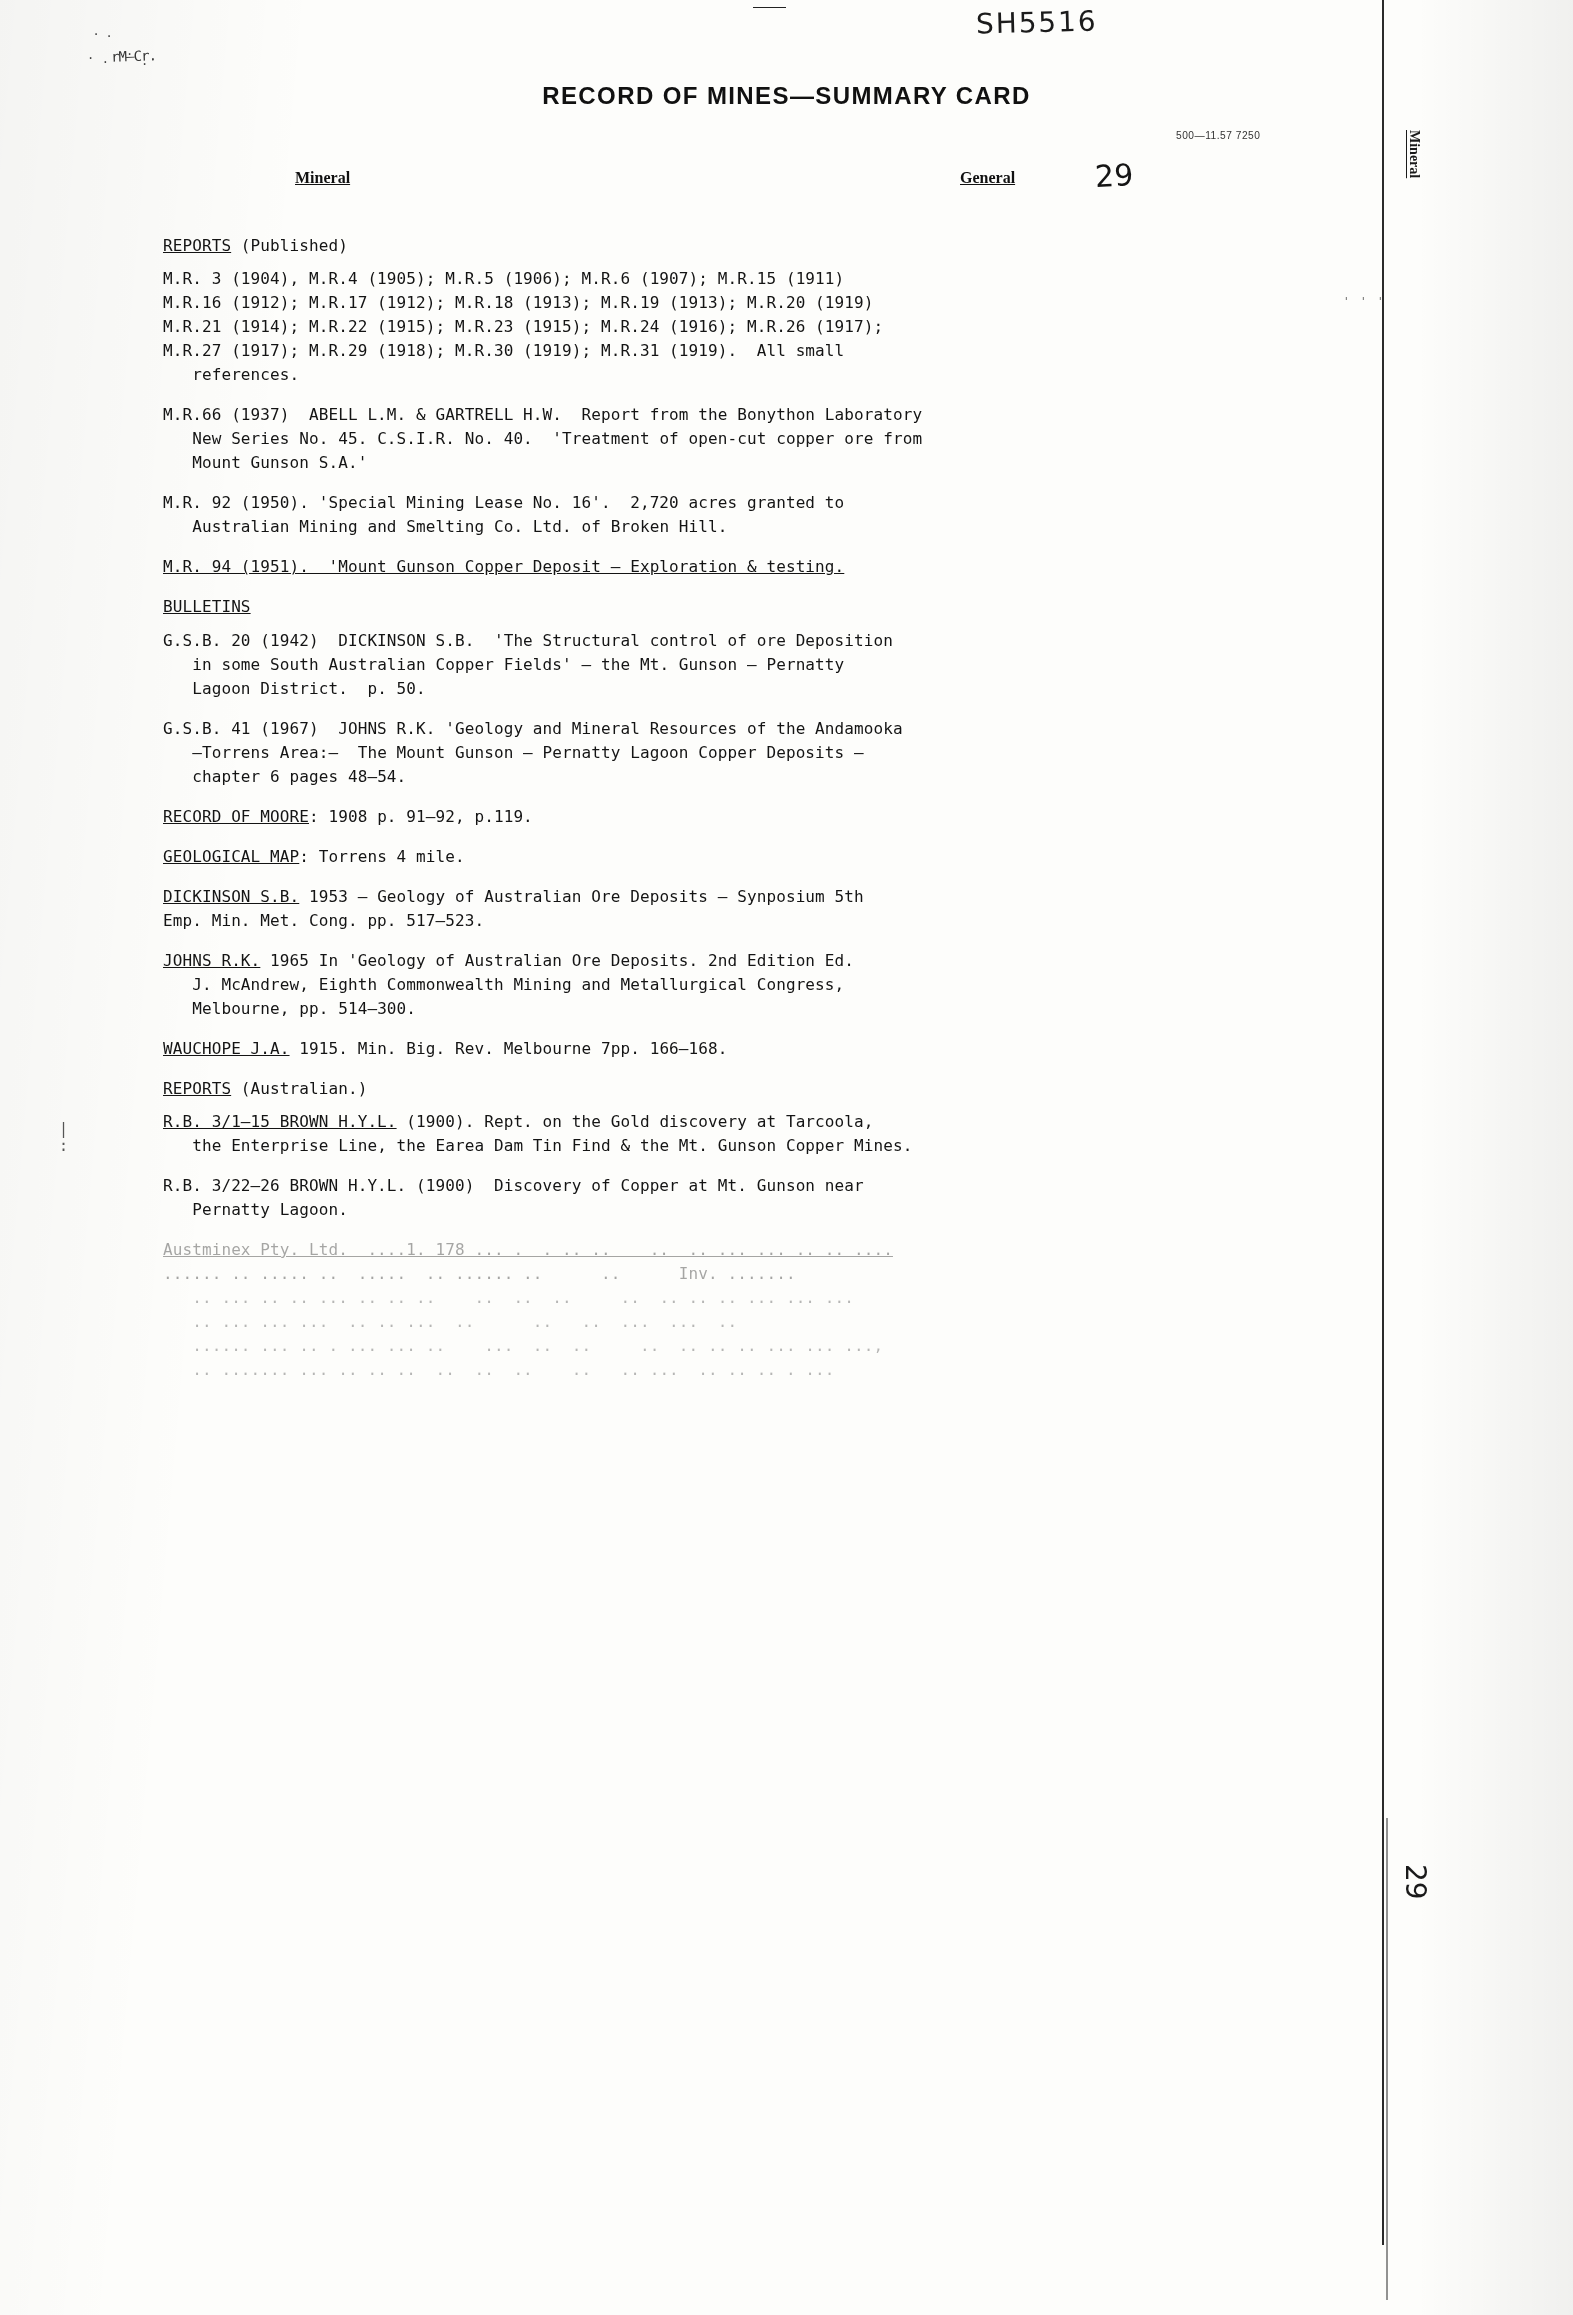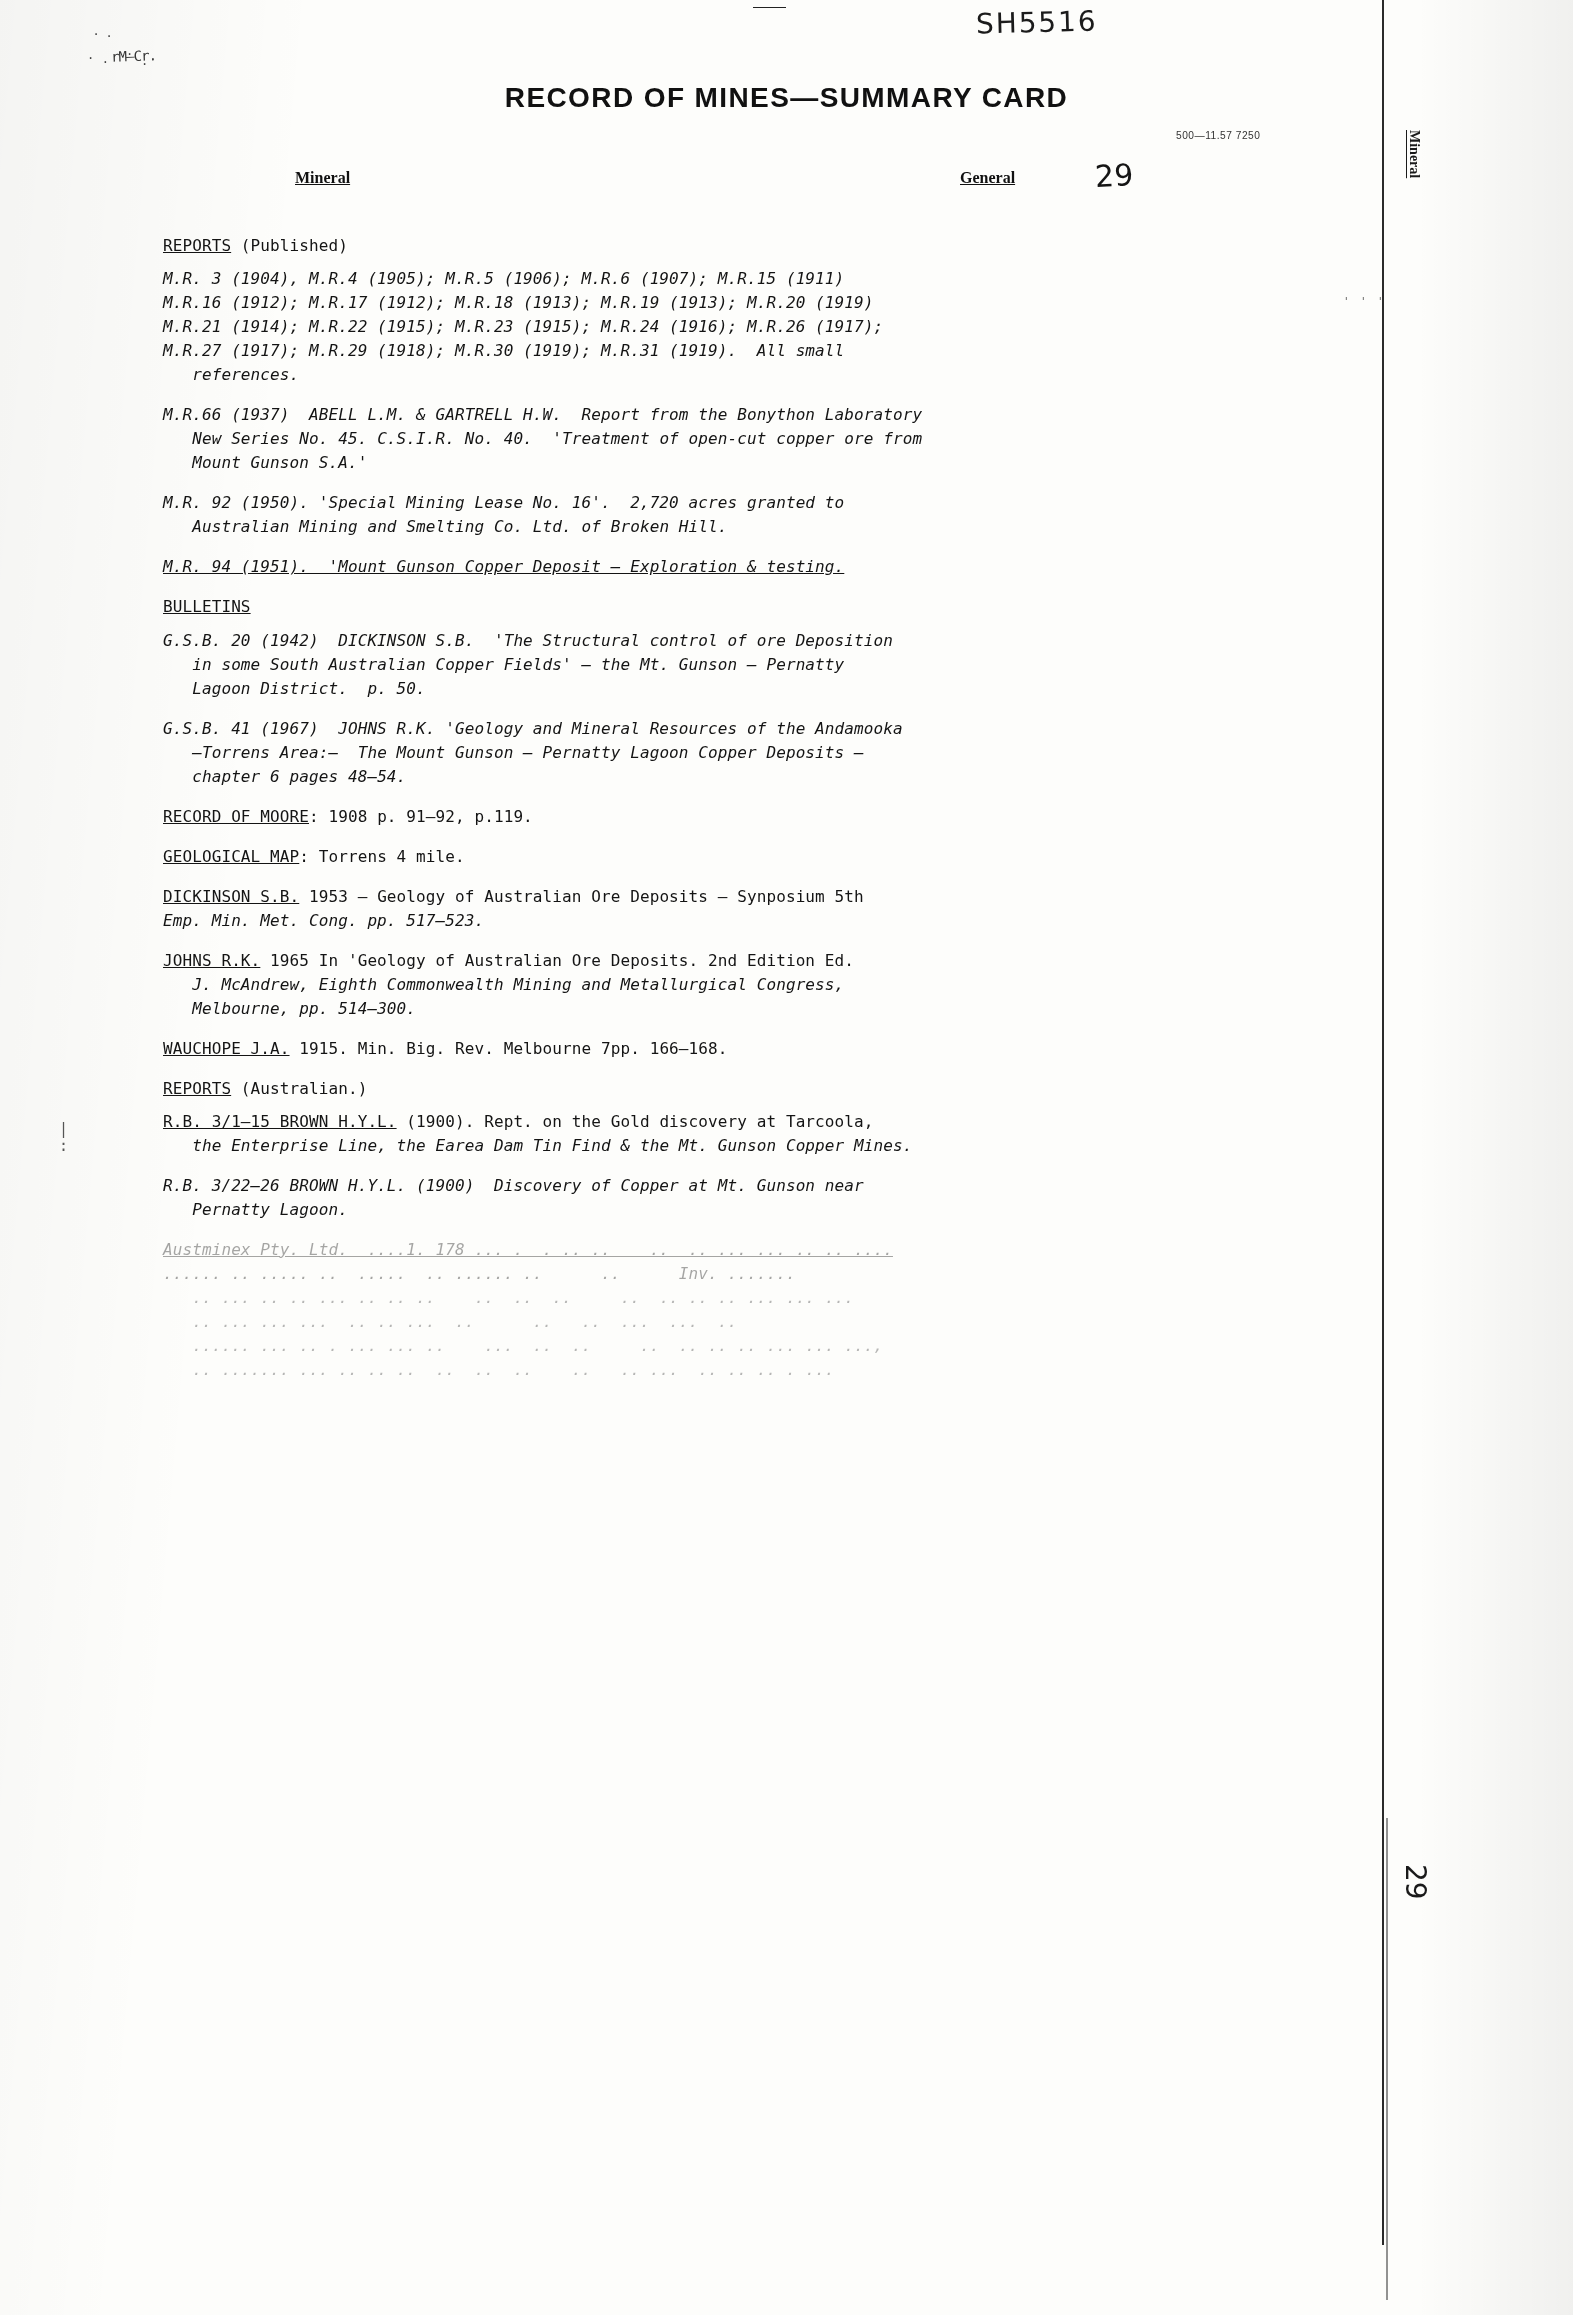--- a/index.html
+++ b/index.html
@@ -71,21 +71,21 @@
   }
 
   .title {
     position: absolute;
     left: 0;
     right: 0;
     top: 82px;
     text-align: center;
     font-family: "Liberation Sans", sans-serif;
     font-weight: bold;
-    font-size: 28px;
+    font-size: 24px;
     letter-spacing: 1.4px;
     color: #111;
   }
 
   .print-code {
     position: absolute;
     left: 1176px;
     top: 130px;
     font-family: "Liberation Sans", sans-serif;
     font-size: 10.2px;
@@ -187,21 +187,21 @@
     top: 234px;
     width: 1197px;
     font-family: "DejaVu Sans Mono", monospace;
     font-size: 16px;
     line-height: 24px;
     color: #141414;
     letter-spacing: 0.1px;
   }
   .block { margin-bottom: 16px; }
   .block.tight { margin-bottom: 9.3px; }
-  .line { white-space: pre-wrap; font-style: italic; }
+  .line { white-space: pre-wrap; }
   .u { text-decoration: underline; }
   .heading { text-decoration: underline; }
 
   
   .faded {
     color: rgba(20,20,20,0.38);
     filter: blur(0.3px);
   }
   .faded-2 {
     color: rgba(20,20,20,0.30);

